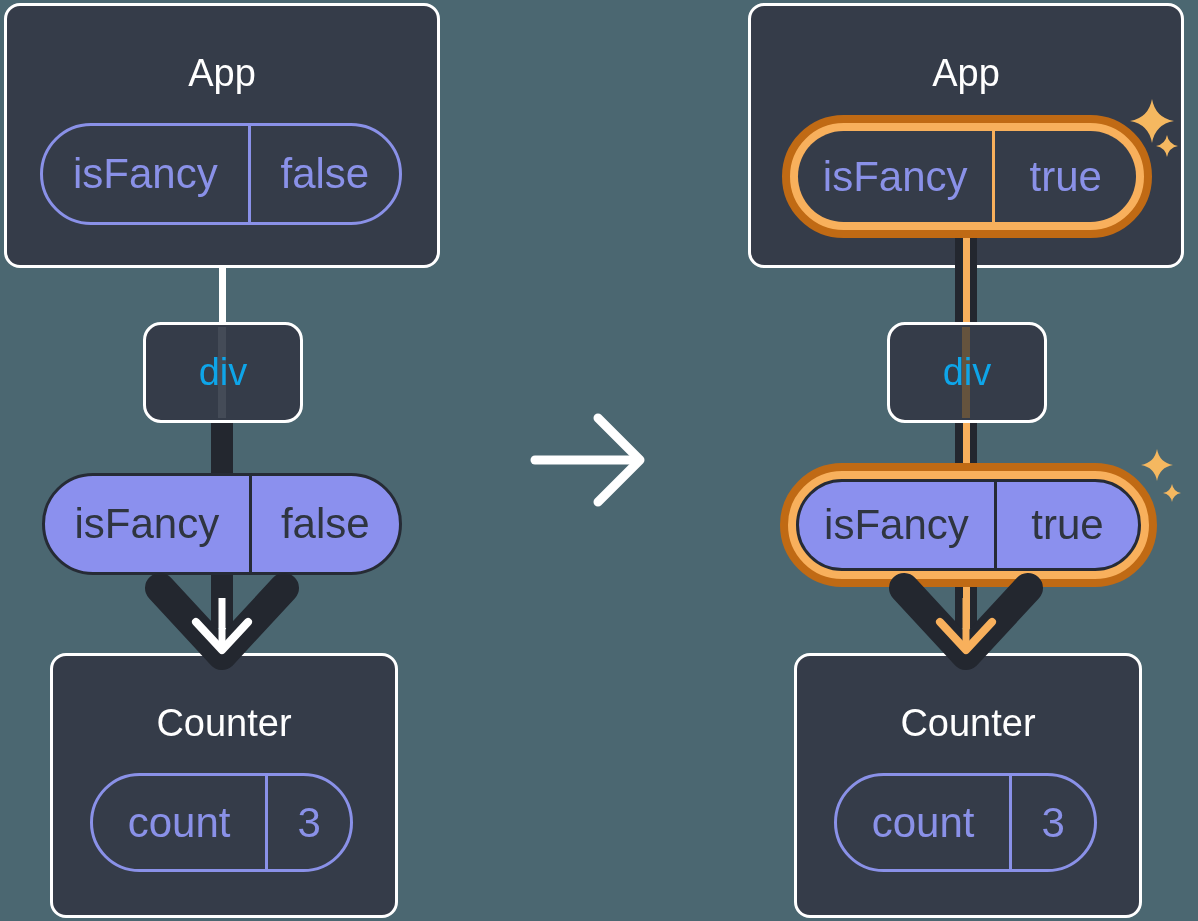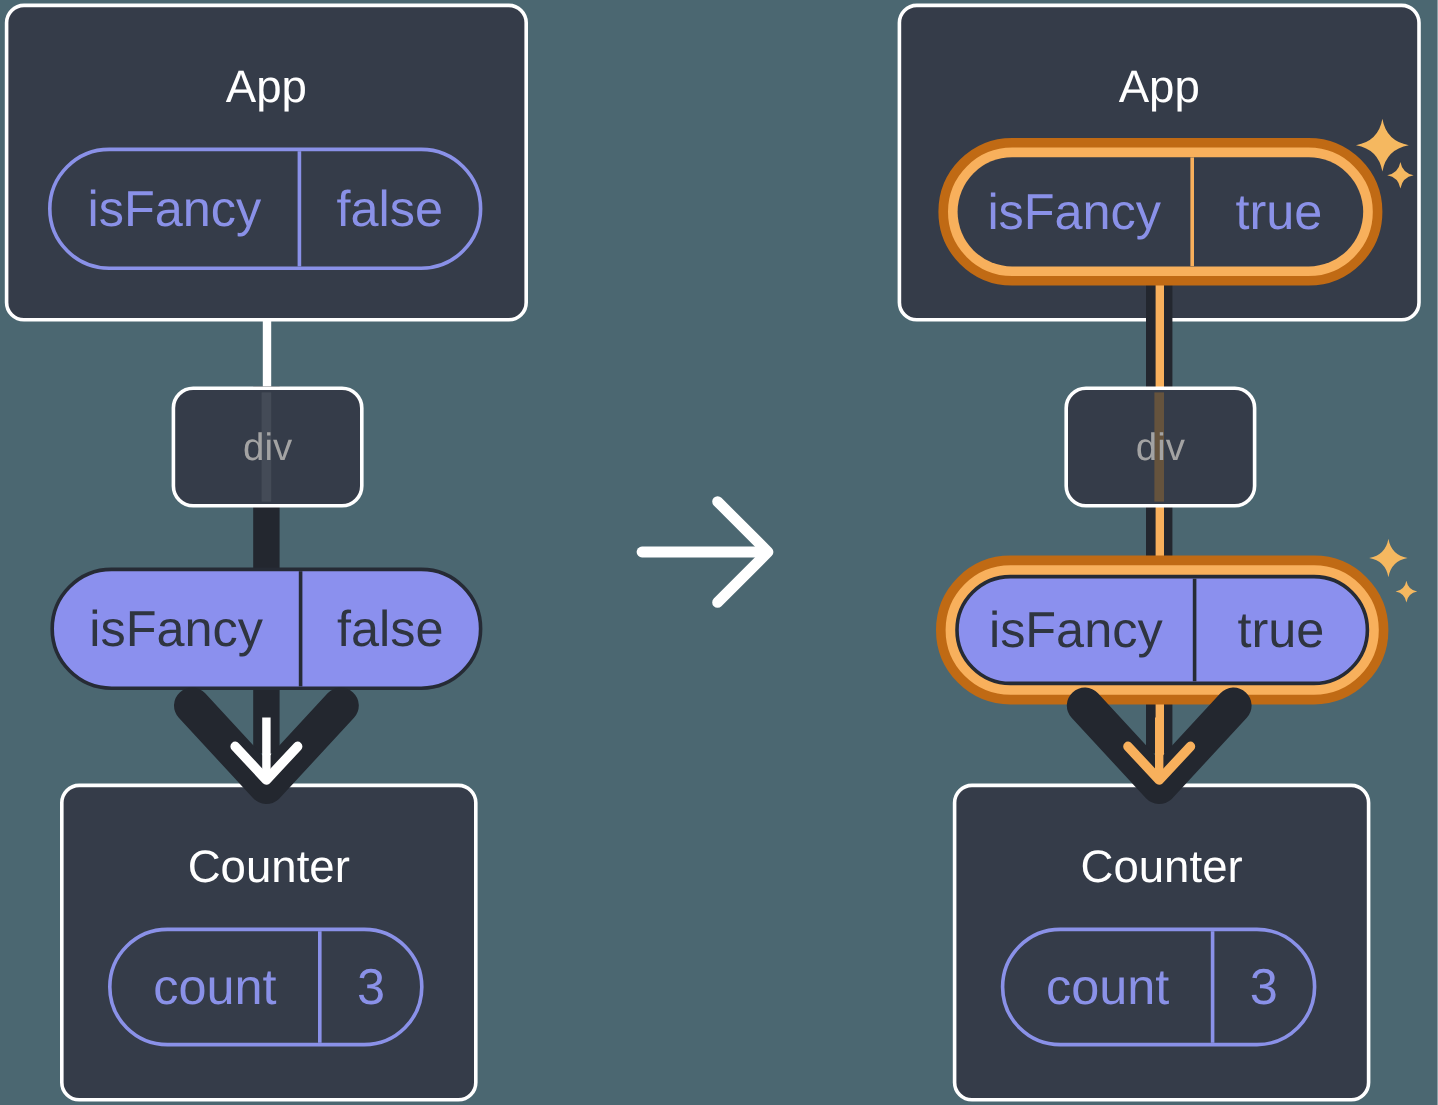--- a/index.html
+++ b/index.html
@@ -23,21 +23,21 @@
   #div-r     { left:887px; top:322px; width:160px; height:101px; z-index:3; border-radius:18px; }
   #counter-l { left:50px;  top:653px; width:348px; height:265px; z-index:3; }
   #counter-r { left:794px; top:653px; width:348px; height:265px; z-index:3; }
 
   .box-title {
     position:absolute; left:0; right:0; top:46px;
     text-align:center; color:#fff; font-size:38px; font-weight:400;
   }
   .div-title {
     position:absolute; inset:0; display:flex; align-items:center; justify-content:center;
-    color:#a3a3a3; font-size:32px; z-index:2;
+    color:#0ea5e9; font-size:38px; z-index:2;
   }
   .div-stripe { position:absolute; left:72px; top:2px; width:8px; height:91px; z-index:1; }
   #div-l .div-stripe { background: rgba(255,255,255,0.08); }
   #div-r .div-stripe { background: rgba(193,125,40,0.35); }
 
   
   .state-pill {
     position:absolute; display:flex; align-items:stretch;
     border-radius:999px; box-sizing:border-box; font-size:42px; z-index:3;
   }

